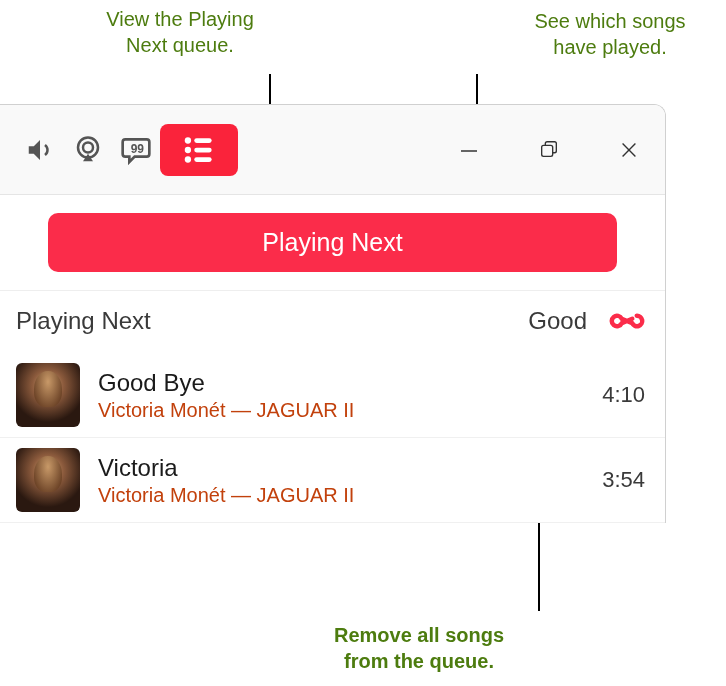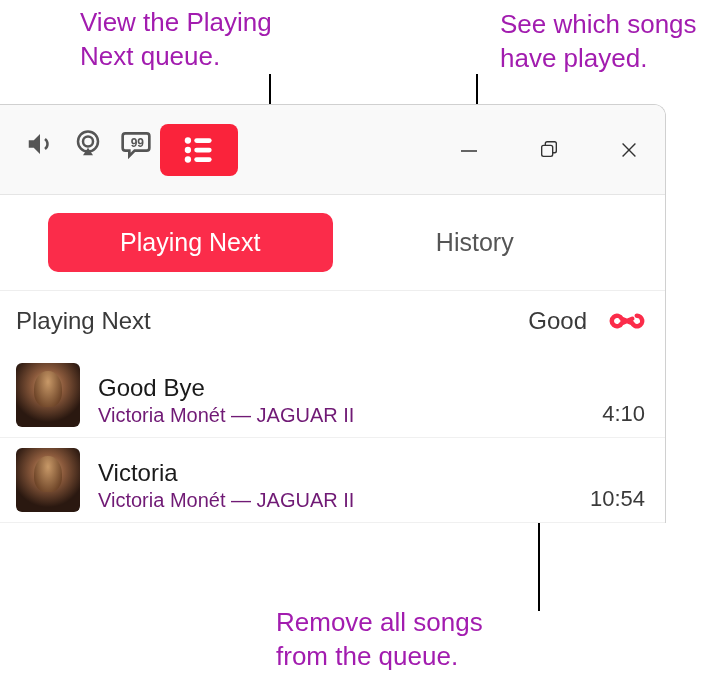--- a/index.html
+++ b/index.html
@@ -5,24 +5,24 @@
     * { margin: 0; padding: 0; box-sizing: border-box; }
     body {
       font-family: -apple-system, BlinkMacSystemFont, "Segoe UI", Helvetica, Arial, sans-serif;
       background: #fff;
       width: 726px;
       height: 686px;
       position: relative;
     }
     .callout {
       position: absolute;
-      font-size: 26px;
-      color: #a21caf;
+      font-size: 20px;
+      color: #4d7c0f;
       line-height: 1.3;
-      text-align: left;
+      text-align: center;
     }
     .callout-line {
       position: absolute;
       background: #000;
     }
     .window {
       position: absolute;
       top: 104px;
       left: 0;
       width: 666px;
@@ -37,21 +37,21 @@
       height: 90px;
       display: flex;
       align-items: center;
       padding: 0 16px;
       border-bottom: 1px solid #e5e5e5;
       background: #f9f9f9;
       position: relative;
     }
     .controls-left {
       display: flex;
-      align-items: flex-start;
+      align-items: center;
     }
     .icon-btn {
       width: 48px;
       height: 40px;
       display: flex;
       align-items: center;
       justify-content: center;
       cursor: pointer;
       color: #555;
     }
@@ -123,21 +123,21 @@
       color: #fb2c4a;
       cursor: pointer;
       display: flex;
       align-items: center;
     }
     .tracks {
       padding: 6px 0 0 0;
     }
     .track {
       display: flex;
-      align-items: flex-end;
+      align-items: center;
       padding: 10px 20px 10px 16px;
       border-bottom: 1px solid #f0f0f0;
     }
     .album-art {
       width: 64px;
       height: 64px;
       border-radius: 6px;
       background: radial-gradient(circle at 50% 35%, #d4a574 0%, #8b5a3c 30%, #2a1810 70%);
       flex-shrink: 0;
       position: relative;
@@ -157,38 +157,38 @@
       min-width: 0;
     }
     .track-title {
       font-size: 24px;
       color: #1a1a1a;
       font-weight: 400;
       margin-bottom: 2px;
     }
     .track-artist {
       font-size: 20px;
-      color: #701a75;
+      color: #c2410c;
     }
     .track-duration {
       font-size: 22px;
       color: #3a3a3a;
       margin-left: 12px;
     }
   </style>
 </head>
 <body>
 
 <div class="callout" style="top:6px; left:80px; width:200px;">View the Playing<br>Next queue.</div>
 <div class="callout-line" style="top:74px; left:269px; width:2px; height:52px;"></div>
 
 <div class="callout" style="top:8px; left:500px; width:220px;">See which songs<br>have played.</div>
 <div class="callout-line" style="top:74px; left:476px; width:2px; height:158px;"></div>
 
-<div class="callout" style="bottom:12px; left:276px; width:230px;">Remove all songs<br>from the queue.</div>
+<div class="callout" style="bottom:12px; left:304px; width:230px;font-weight:bold;">Remove all songs<br>from the queue.</div>
 <div class="callout-line" style="top:465px; left:538px; width:2px; height:146px;"></div>
 
 <div class="window">
   <div class="titlebar">
     <div class="controls-left">
       <div class="icon-btn">
         <svg width="30" height="30" viewBox="0 0 24 24" fill="none" stroke="currentColor" stroke-width="2">
           <polygon points="3,9 7,9 12,4 12,20 7,15 3,15" fill="currentColor" stroke="none"></polygon>
           <path d="M16 8 a5 5 0 0 1 0 8"></path>
         </svg>
@@ -233,21 +233,20 @@
         <svg width="22" height="22" viewBox="0 0 24 24" stroke="currentColor" stroke-width="1.5">
             <line x1="5" y1="5" x2="19" y2="19"></line>
             <line x1="19" y1="5" x2="5" y2="19"></line>
           </svg>
       </div>
     </div>
   </div>
 
   <div class="tabs">
     <div class="tab active">Playing Next</div>
-    <div class="tab inactive">History</div>
   </div>
 
   <div class="section-header">
     <div class="section-title">Playing Next</div>
     <div class="clear-btn">Good</div>
     <div class="autoplay-btn">
       <svg width="36" height="36" viewBox="0 0 24 24" fill="none" stroke="currentColor" stroke-width="3" stroke-linecap="round">
         <path d="M6 12 a3.5 3.5 0 1 1 0 0.01 M18 12 a3.5 3.5 0 1 0 0 0.01 M9 14 L15 10 M9 10 L15 14" stroke="none"></path>
         <path d="M18.5 8.5 a3.5 3.5 0 1 1 -3 5 l-7 -3 a3.5 3.5 0 1 0 0 3 l7 -3"></path>
       </svg>
@@ -262,16 +261,16 @@
         <div class="track-artist">Victoria Monét — JAGUAR II</div>
       </div>
       <div class="track-duration">4:10</div>
     </div>
     <div class="track">
       <div class="album-art"></div>
       <div class="track-info">
         <div class="track-title">Victoria</div>
         <div class="track-artist">Victoria Monét — JAGUAR II</div>
       </div>
-      <div class="track-duration">10:54</div>
+      <div class="track-duration">3:54</div>
     </div>
   </div>
 </div>
 
 </body></html>

